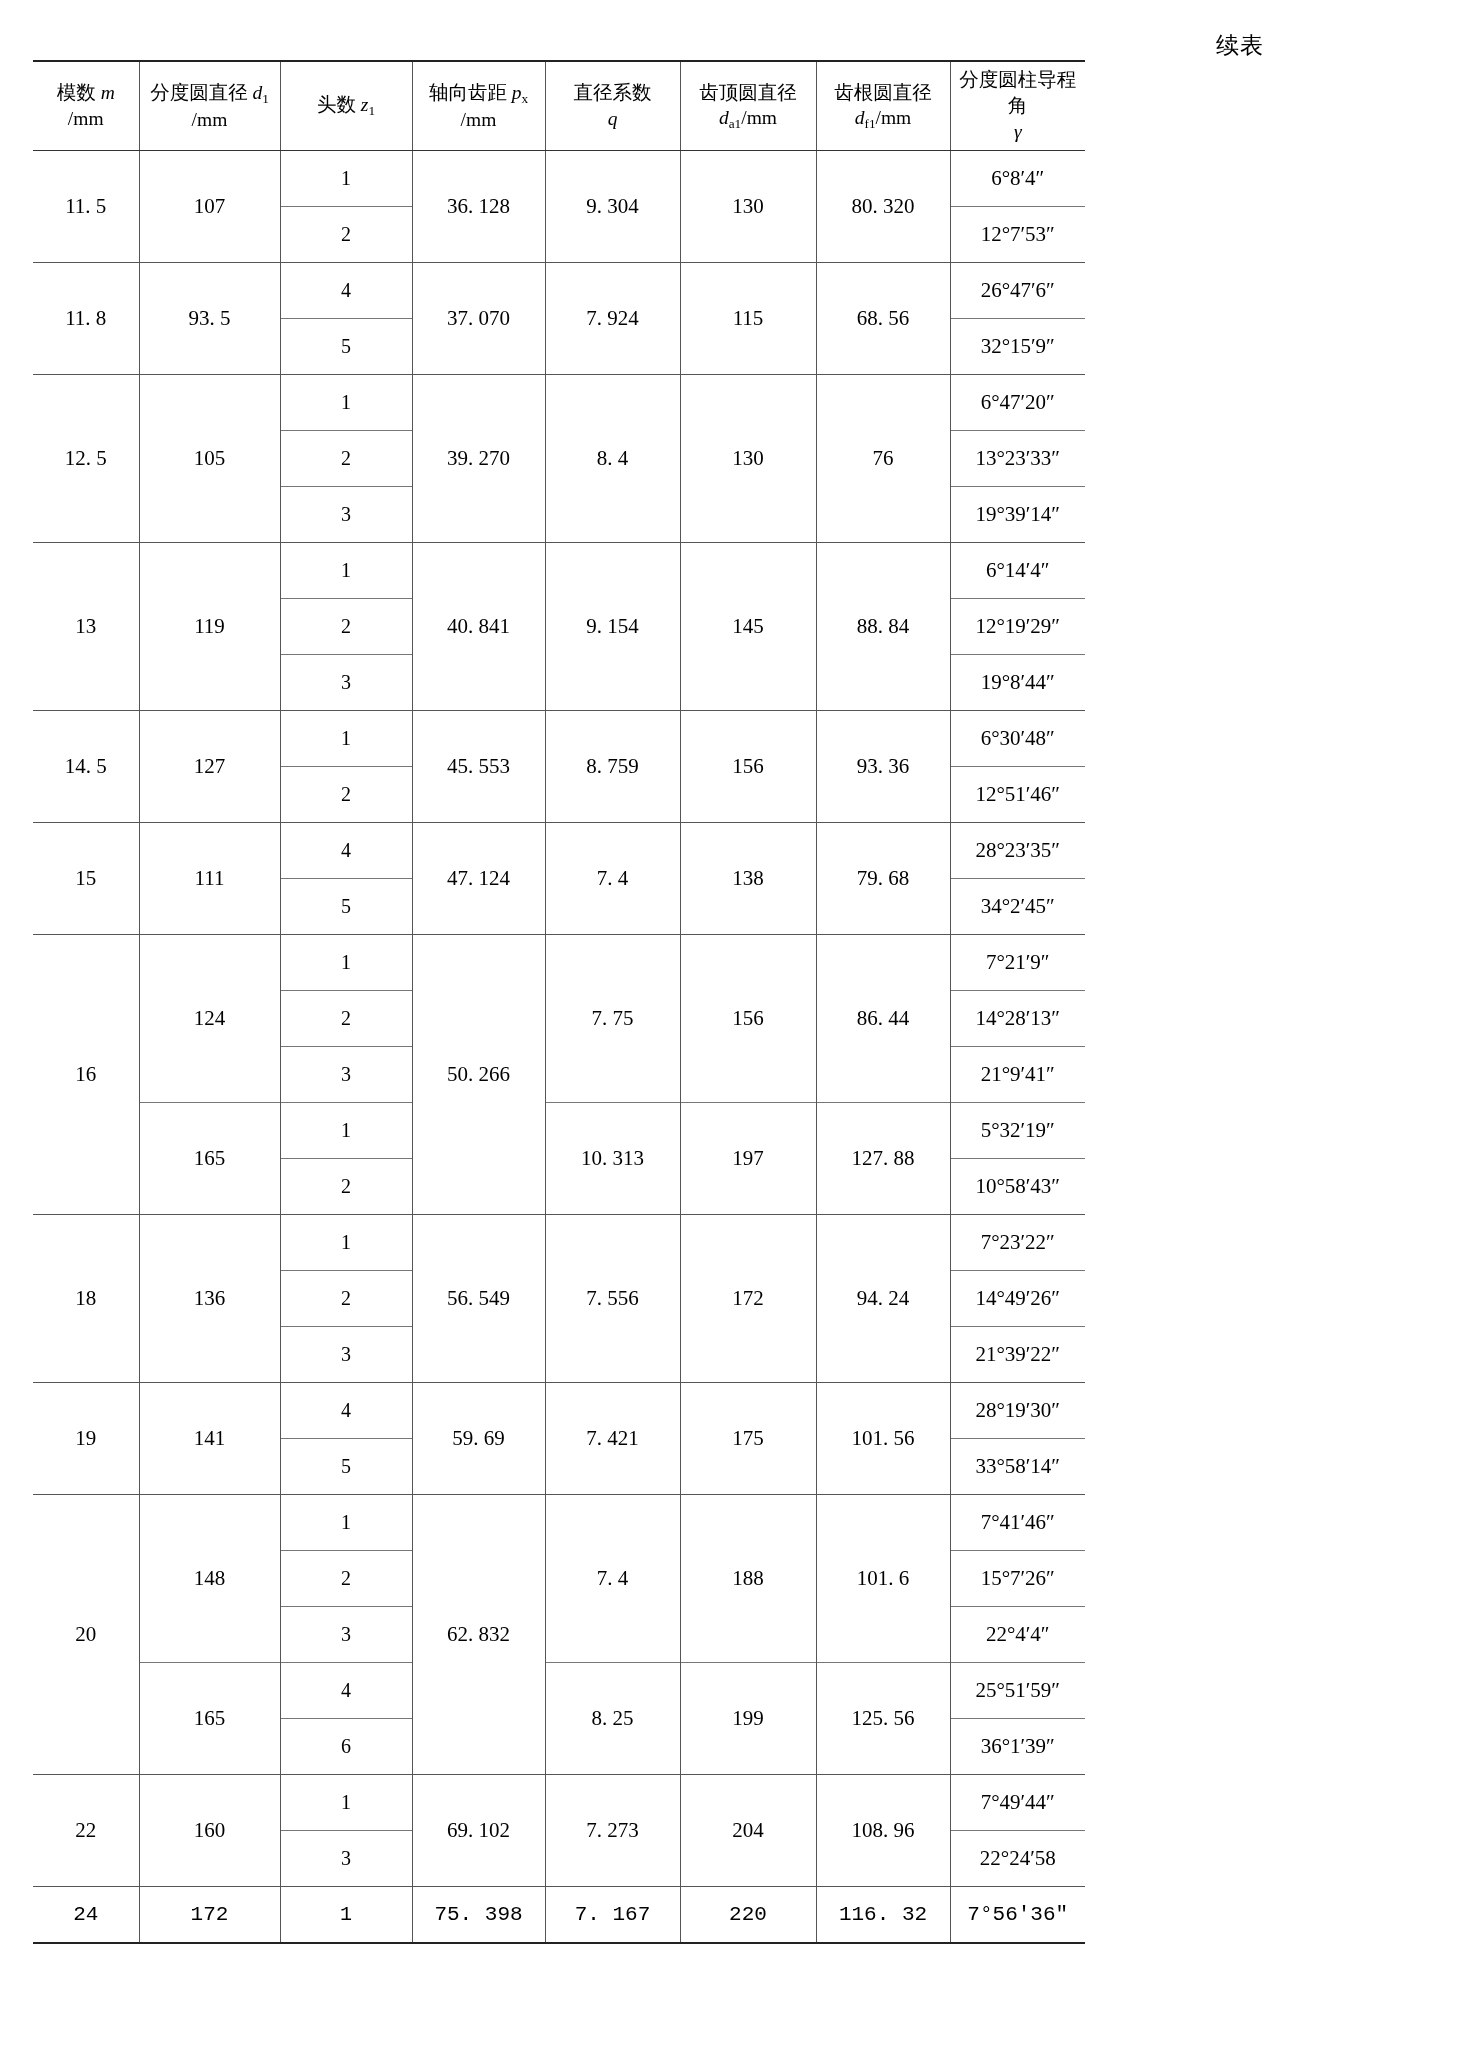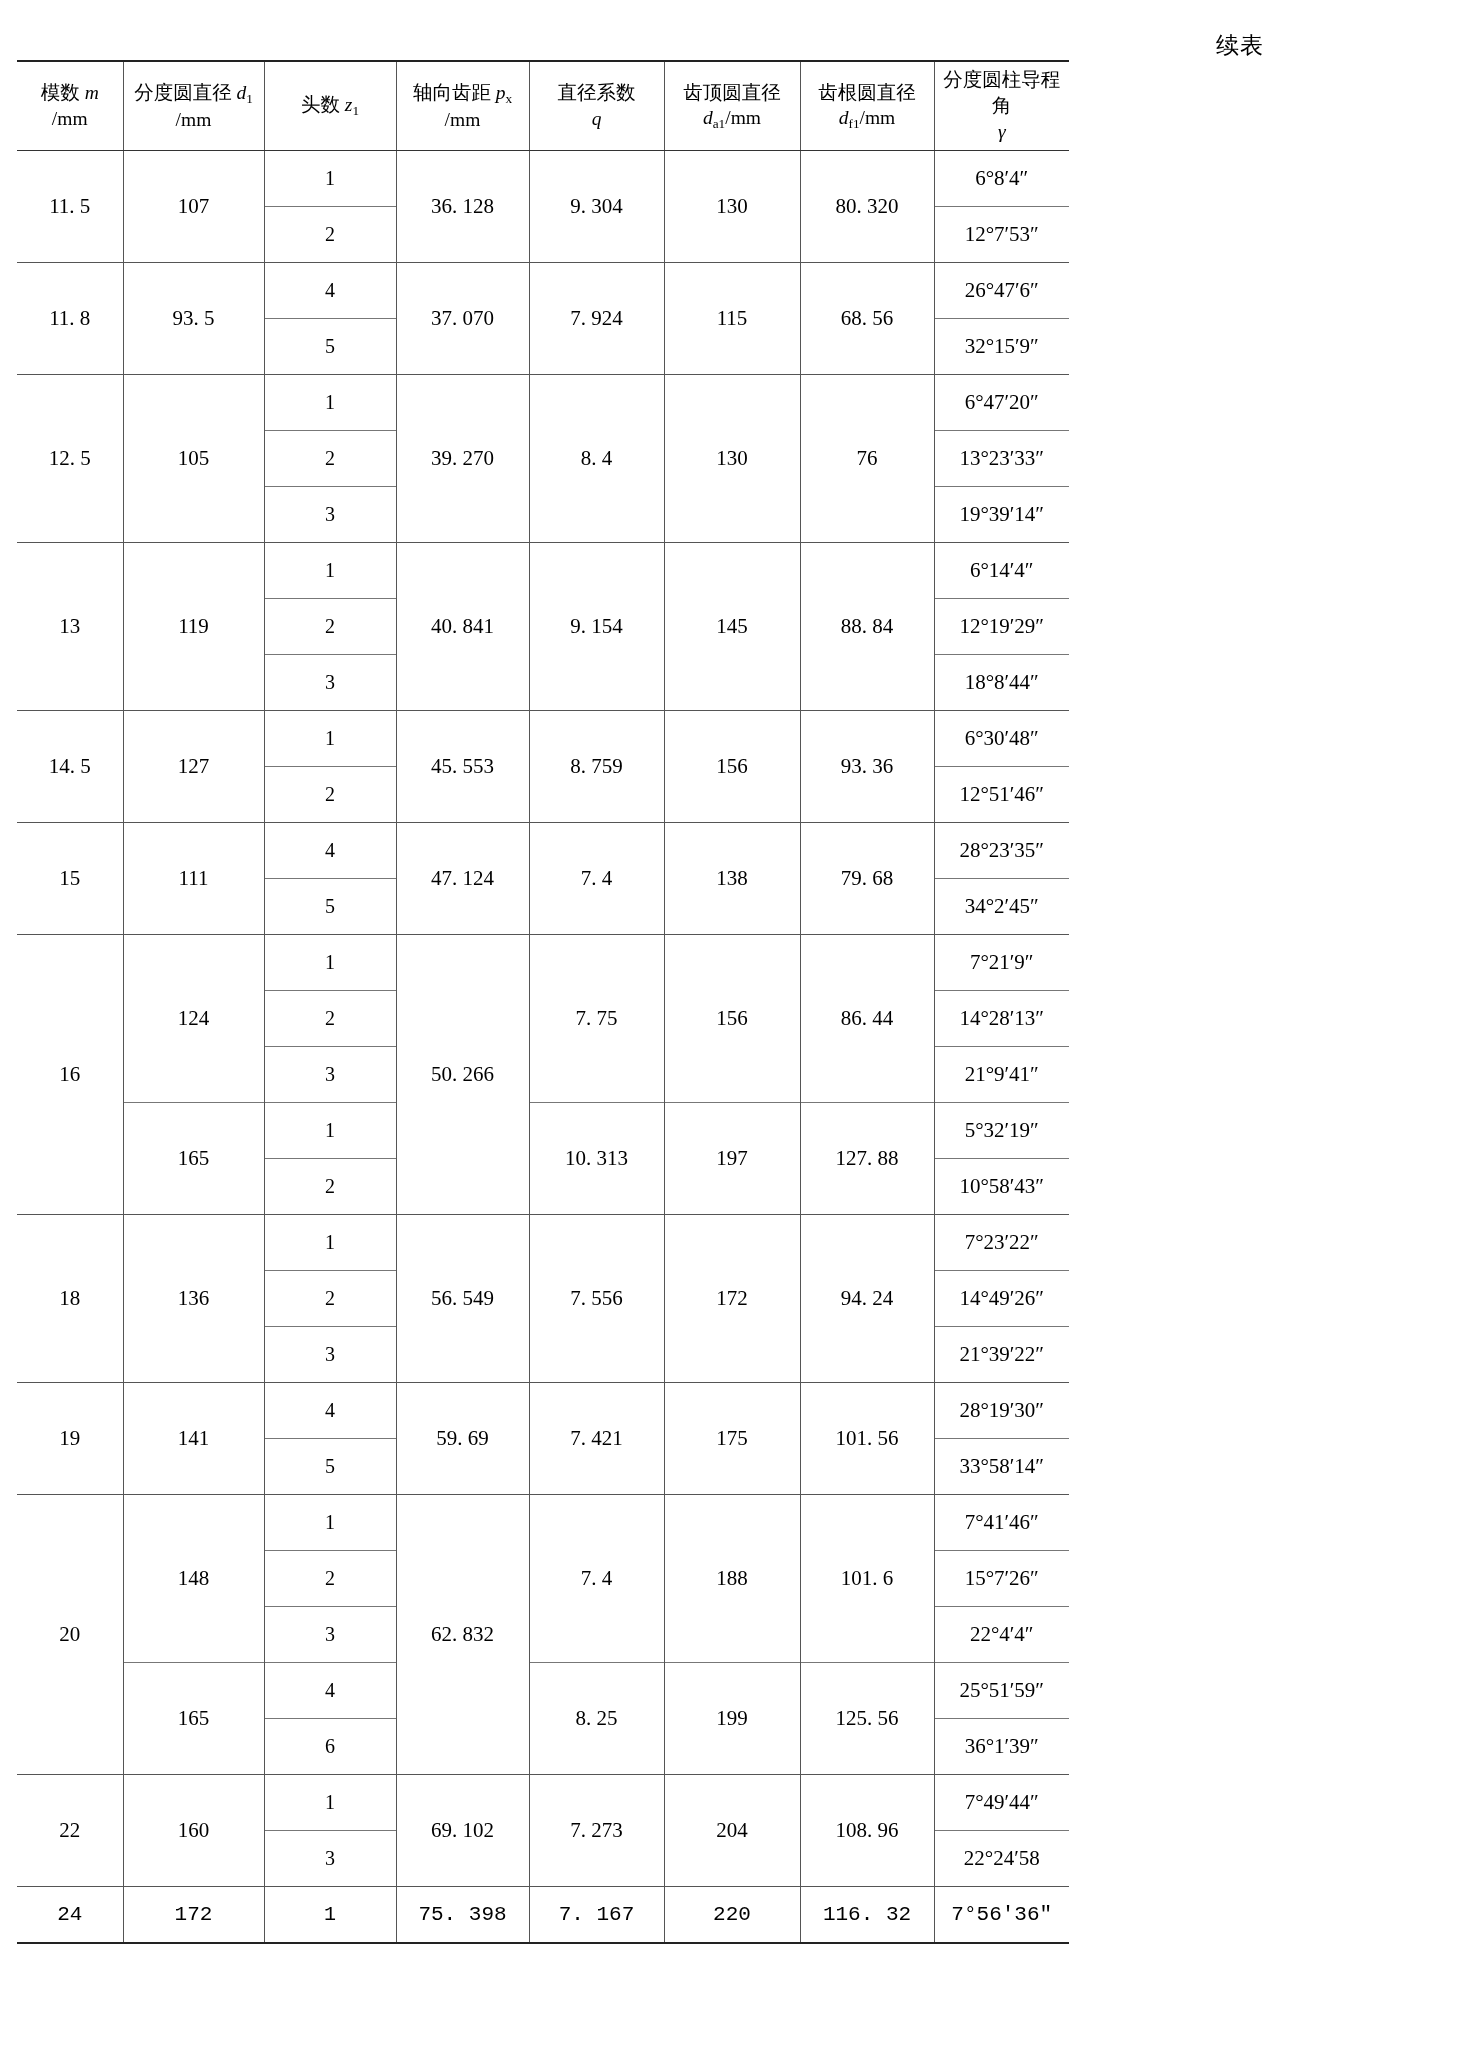--- a/index.html
+++ b/index.html
@@ -1,19 +1,19 @@
 <!DOCTYPE html>
 <html><head>
 <meta charset="utf-8">
 <style>
   html,body{margin:0;padding:0;background:#fff;}
   body{width:1457px;height:2051px;font-family:"Liberation Serif","DejaVu Serif",serif;color:#000;}
   .page{position:relative;width:1306px;height:2051px;box-sizing:border-box;}
   .cont-label{position:absolute;right:42px;top:30px;font-size:23px;letter-spacing:1px;}
-  table.gt{position:absolute;left:17px;top:60px;width:1052px;border-collapse:collapse;table-layout:fixed;}
+  table.gt{position:absolute;left:33px;top:60px;width:1052px;border-collapse:collapse;table-layout:fixed;}
   table.gt td,table.gt th{border:0;padding:0;vertical-align:middle;text-align:center;font-weight:normal;}
   
   .vl{border-right:1px solid #555 !important;}
   .head td{border-bottom:1.6px solid #333 !important;height:88px;font-size:19.5px;line-height:1.32;}
   .head .two-line{display:block;}
   
   tr.grp-top > td{border-top:1.6px solid #555 !important;}
   td.sub{border-top:1px solid #777 !important;}
   td.cell{font-size:21px;height:55px;}
   td.z{font-size:20px;}
@@ -133,21 +133,21 @@
           <td class="cell vl " rowspan="3">145</td>
           <td class="cell vl " rowspan="3">88. 84</td>
           <td class="cell gam">6°14′4″</td>
         </tr>
         <tr>
           <td class="cell vl z sub">2</td>
           <td class="cell gam sub">12°19′29″</td>
         </tr>
         <tr>
           <td class="cell vl z sub">3</td>
-          <td class="cell gam sub">18°8′44″</td>
+          <td class="cell gam sub">19°8′44″</td>
         </tr>
         <tr class="grp-top">
           <td class="cell vl " rowspan="2">14. 5</td>
           <td class="cell vl " rowspan="2">127</td>
           <td class="cell vl z">1</td>
           <td class="cell vl " rowspan="2">45. 553</td>
           <td class="cell vl " rowspan="2">8. 759</td>
           <td class="cell vl " rowspan="2">156</td>
           <td class="cell vl " rowspan="2">93. 36</td>
           <td class="cell gam">6°30′48″</td>

